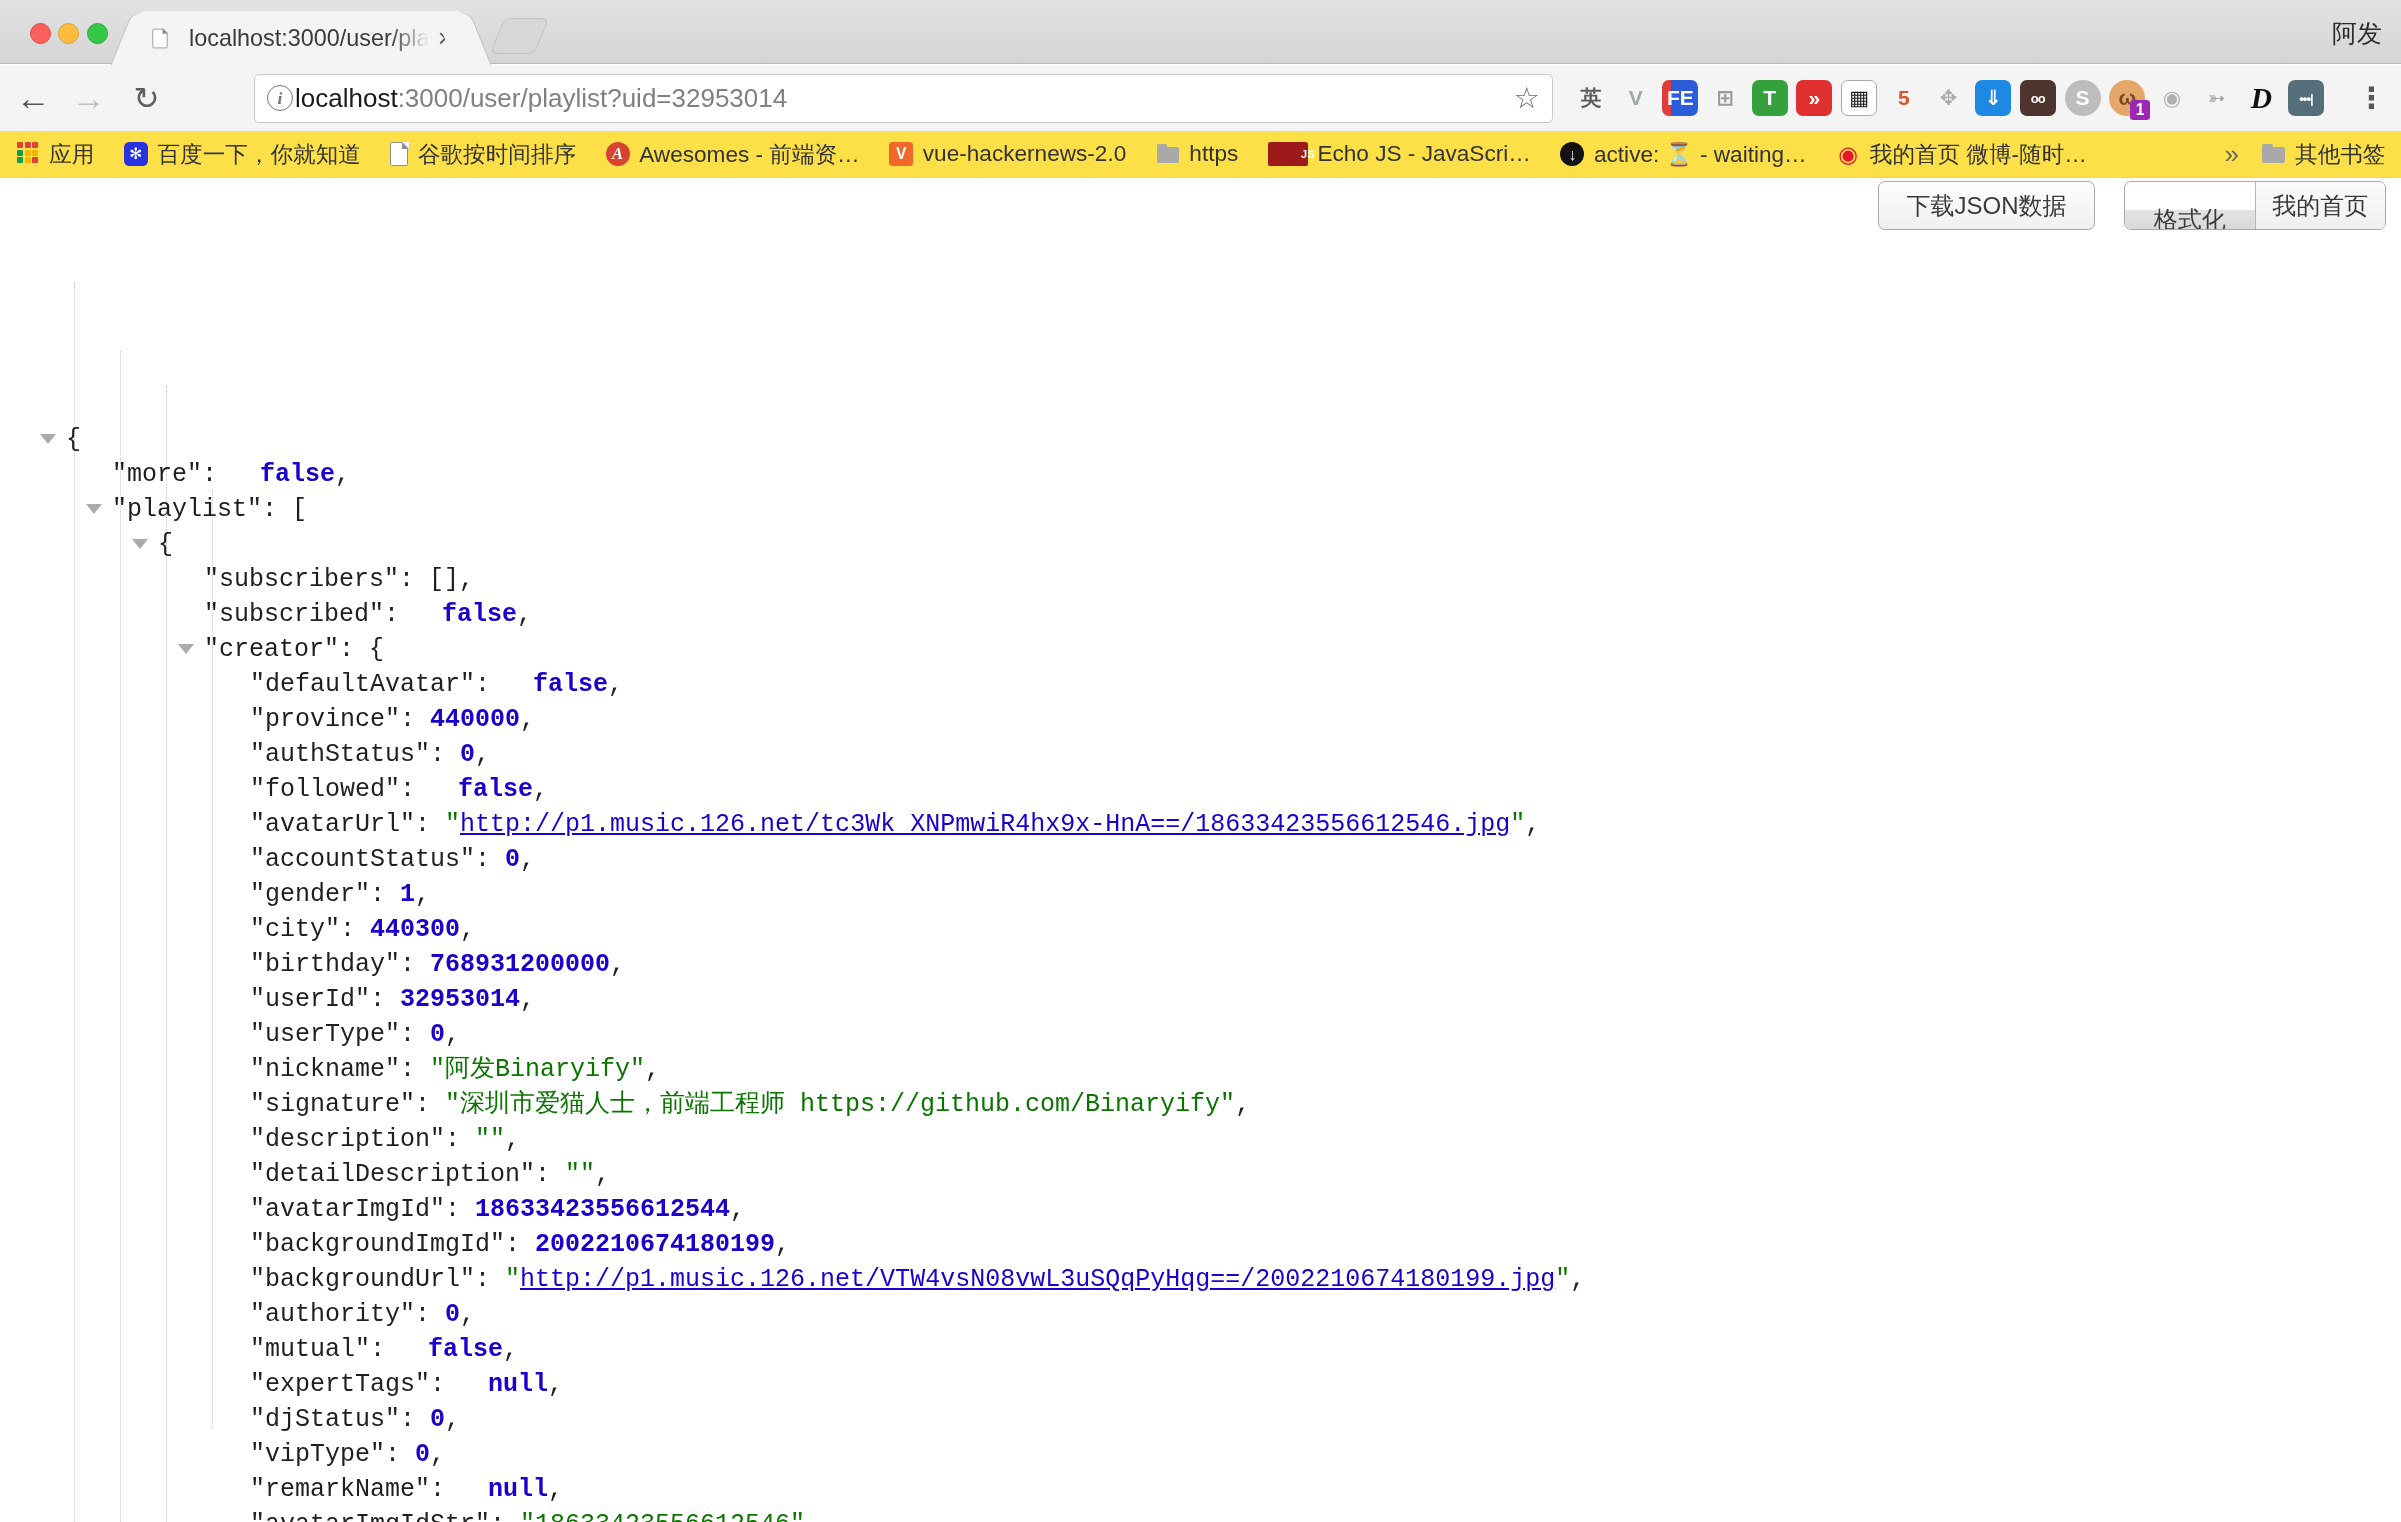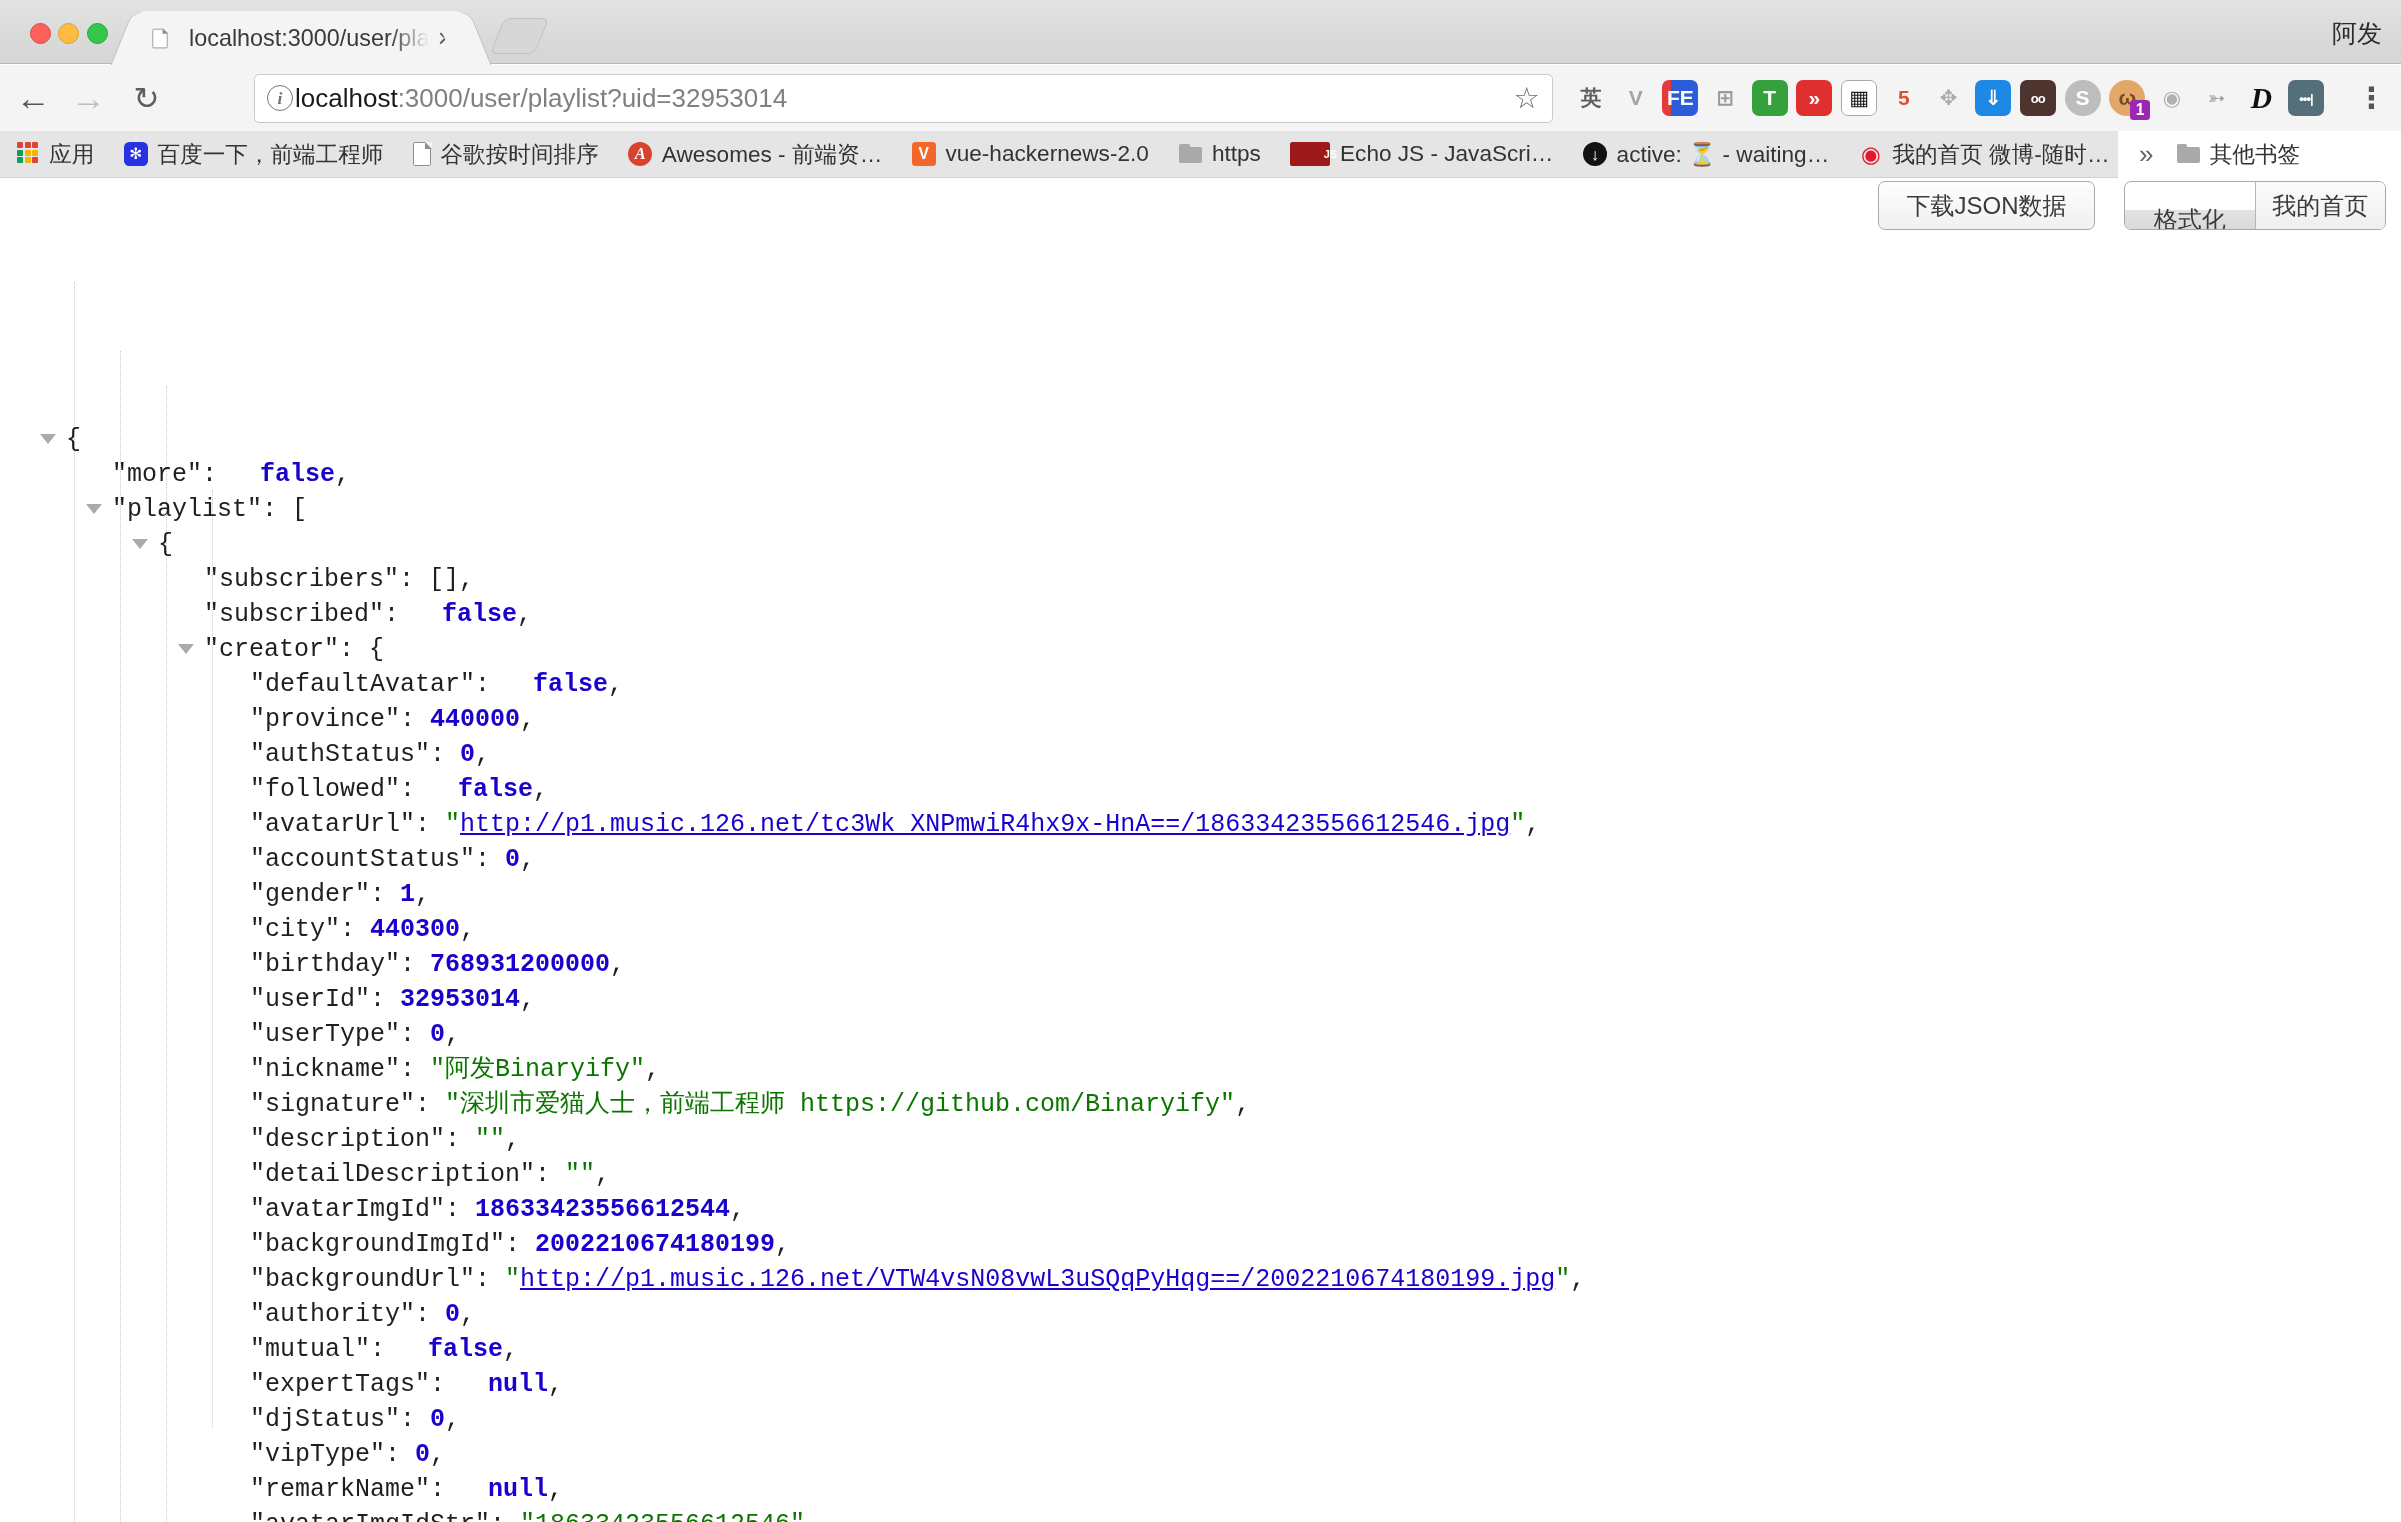--- a/index.html
+++ b/index.html
@@ -59,21 +59,21 @@
   .ext.round { border-radius:50%; }
   .ext.serif { font-family:"Liberation Serif","DejaVu Serif",serif; font-style:italic; font-size:29.5px; }
   .ext.small { font-size:13px; letter-spacing:-0.9px; }
   .ext.bordered { border:0.9px solid #AAA; }
   .ext-badge { position:absolute; right:-5.2px; bottom:-3.5px; background:#9C27B0; color:#fff;
     font-size:15.6px; font-weight:bold; padding:0.9px 6px; border-radius:3.5px; }
   .menu-ic { position:absolute; right:12px; top:0; height:66px; width:35px; display:flex;
     align-items:center; justify-content:center; font-size:29.5px; font-weight:bold; color:#555; }
 
   
-  .bookmarks { position:absolute; left:0; top:131px; width:2118px; height:47px; background:#e5e5e5;
+  .bookmarks { position:absolute; left:0; top:131px; width:2401px; height:47px; background:#fde047;
     border-bottom:1.7px solid #D2D2D2; display:flex; align-items:center; padding:0 15.6px; gap:29.5px; }
   .bm { display:flex; align-items:center; font-size:22.6px; color:#333; white-space:nowrap; flex:none; }
   .bm-right { margin-left:auto; display:flex; align-items:center; gap:22.6px; }
   .overflow-chevron { font-size:26px; color:#666; }
 
   .ic { width:24px; height:24px; margin-right:9.6px; flex:none; display:flex; align-items:center;
     justify-content:center; font-size:17.4px; }
   .ic-apps { display:grid; grid-template-columns:repeat(3,6px); grid-template-rows:repeat(3,6px); gap:1.7px; }
   .ic-apps span { width:6px; height:6px; border-radius:0.9px; }
   .ic-baidu { background:#2932E1; border-radius:5.2px; color:#fff; font-size:15.6px; }
@@ -178,21 +178,21 @@
         <span style="background: rgb(244, 180, 0);"></span>
         <span style="background: rgb(244, 180, 0);"></span>
         <span style="background: rgb(15, 157, 88);"></span>
         <span style="background: rgb(244, 180, 0);"></span>
         <span style="background: rgb(219, 68, 55);"></span>
       </span>
       <span>应用</span>
     </div>
     <div class="bm">
       <span class="ic ic-baidu">✻</span>
-      <span>百度一下，前端工程师</span>
+      <span>百度一下，你就知道</span>
     </div>
     <div class="bm">
       <span class="ic ic-page"></span>
       <span>谷歌按时间排序</span>
     </div>
     <div class="bm">
       <span class="ic ic-awesomes">A</span>
       <span>Awesomes - 前端资…</span>
     </div>
     <div class="bm">

